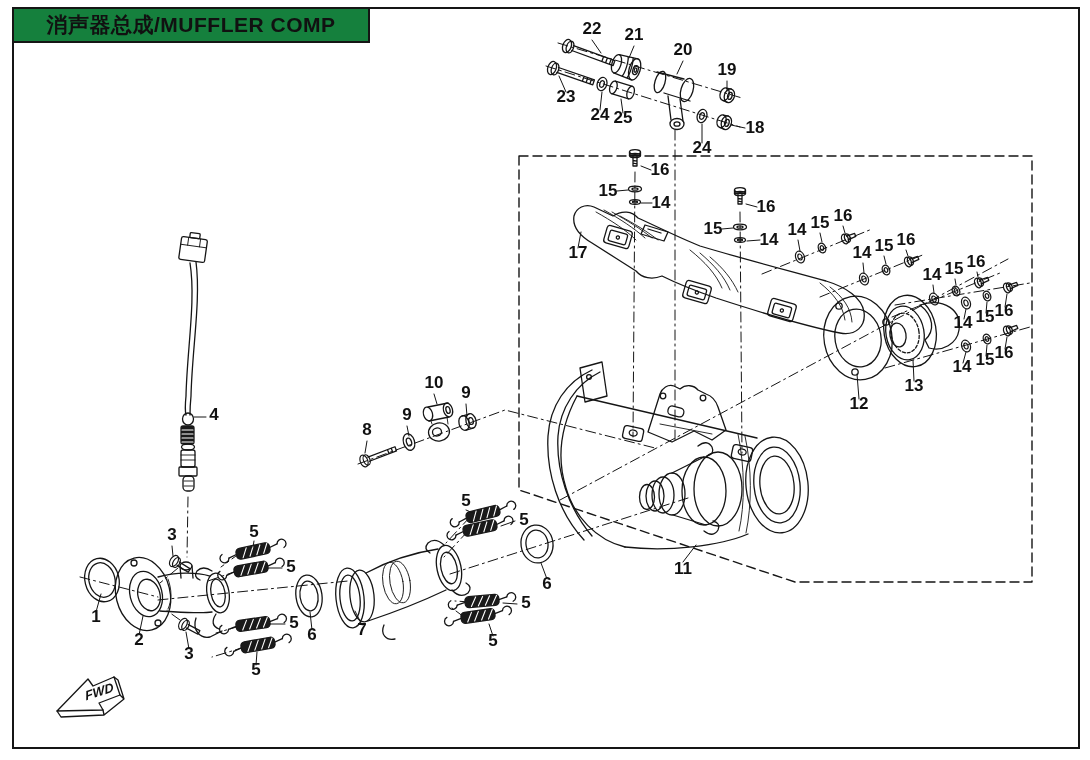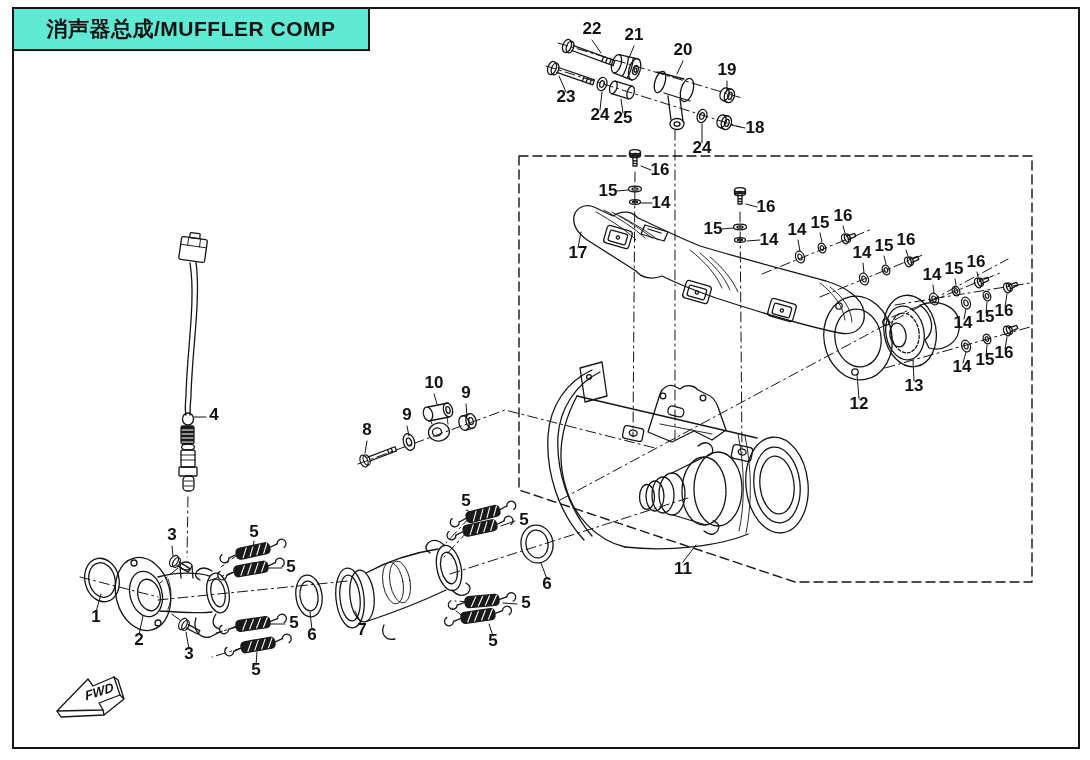--- a/index.html
+++ b/index.html
@@ -1,21 +1,21 @@
 <!DOCTYPE html>
 <html><head>
 <meta charset="utf-8">
 <style>
   html,body{margin:0;padding:0;background:#fff;}
   .canvas{position:relative;width:1090px;height:760px;background:#fff;overflow:hidden;
           font-family:"Liberation Sans",sans-serif;}
   .outer-border{position:absolute;left:12px;top:7px;width:1068px;height:742px;
                 border:2px solid #151515;box-sizing:border-box;}
-  .title-box{position:absolute;left:12px;top:7px;width:358px;height:44px;
-             border:2px solid #151515;box-sizing:border-box;background:#5eead4;
+  .title-box{position:absolute;left:12px;top:7px;width:358px;height:36px;
+             border:2px solid #151515;box-sizing:border-box;background:#15803d;
              display:flex;align-items:center;justify-content:center;}
   .title-box span{font-weight:bold;font-size:21px;color:#111;letter-spacing:0.5px;}
   svg#diagram{position:absolute;left:0;top:0;}
   
   #diagram path,#diagram ellipse,#diagram circle,#diagram line,#diagram rect,
   #diagram polyline,#diagram polygon{fill:none;stroke:#151515;stroke-width:1.3;
       stroke-linecap:round;stroke-linejoin:round;}
   #diagram .dash{stroke-dasharray:10 4 2 4;stroke-width:1;}
   #diagram .boxdash{stroke-dasharray:9 5;stroke-width:1.4;}
   #diagram .coil{fill:#1a1a1a;stroke:#1a1a1a;}

